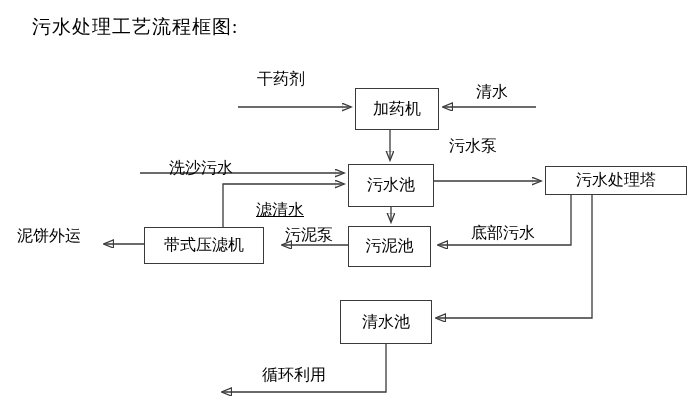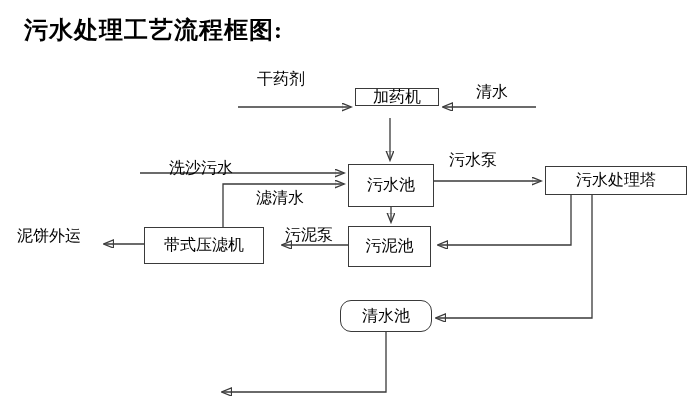--- a/index.html
+++ b/index.html
@@ -6,23 +6,23 @@
   .canvas{
     position:relative;
     width:700px;height:420px;
     background:#ffffff;
     font-family:"Liberation Serif","DejaVu Serif",serif;
     color:#000;
     overflow:hidden;
   }
   .doc-title{
     position:absolute;
-    left:24px;top:14px;
-    font-size:24px;
-    font-weight:bold;
+    left:32px;top:14px;
+    font-size:19px;
+    font-weight:normal;
     letter-spacing:1px;
     white-space:nowrap;
   }
   .node{
     position:absolute;
     box-sizing:border-box;
     border:1px solid #3a3a3a;
     background:#ffffff;
     display:flex;
     align-items:center;
@@ -69,28 +69,30 @@
     <path d="M223 227 L223 184 L344 184" marker-end="url(#arr)"></path>
     <path d="M434 181 L541 181" marker-end="url(#arr)"></path>
     <path d="M391 197 L391 222" marker-end="url(#arr)"></path>
     <path d="M571 195 L571 245 L438 245" marker-end="url(#arr)"></path>
     <path d="M431 245 L282 245" marker-end="url(#arr)"></path>
     <path d="M158 244 L104 244" marker-end="url(#arr)"></path>
     <path d="M592 195 L592 318 L436 318" marker-end="url(#arr)"></path>
     <path d="M386 332 L386 392 L222 392" marker-end="url(#arr)"></path>
   </svg>
 
-  <div class="node" style="left:355px;top:88px;width:84px;height:18px;">加药机</div>
+  <div class="node" style="left:355px;top:88px;width:84px;height:42px;">加药机</div>
   <div class="node" style="left:348px;top:164px;width:86px;height:43px;">污水池</div>
   <div class="node" style="left:545px;top:166px;width:142px;height:29px;">污水处理塔</div>
   <div class="node" style="left:144px;top:227px;width:120px;height:37px;">带式压滤机</div>
   <div class="node" style="left:348px;top:226px;width:83px;height:41px;">污泥池</div>
-  <div class="node" style="left:340px;top:300px;width:92px;height:32px;border-radius:11px;">清水池</div>
+  <div class="node" style="left:340px;top:300px;width:92px;height:44px;">清水池</div>
 
   <span class="lbl" style="left:257px;top:69px;">干药剂</span>
   <span class="lbl" style="left:476px;top:82px;">清水</span>
   <span class="lbl" style="left:169px;top:158px;">洗沙污水</span>
-  <span class="lbl" style="left:256px;top:188px;">滤清水</span>
-  <span class="lbl" style="left:449px;top:150px;">污水泵</span>
+  <span class="lbl" style="left:256px;top:200px;text-decoration:underline;">滤清水</span>
+  <span class="lbl" style="left:449px;top:136px;">污水泵</span>
   <span class="lbl" style="left:285px;top:225px;text-align:center;">污泥泵</span>
   <span class="lbl" style="left:17px;top:226px;">泥饼外运</span>
+  <span class="lbl" style="left:471px;top:223px;">底部污水</span>
+  <span class="lbl" style="left:262px;top:365px;">循环利用</span>
 
 </div>
 
 </body></html>

